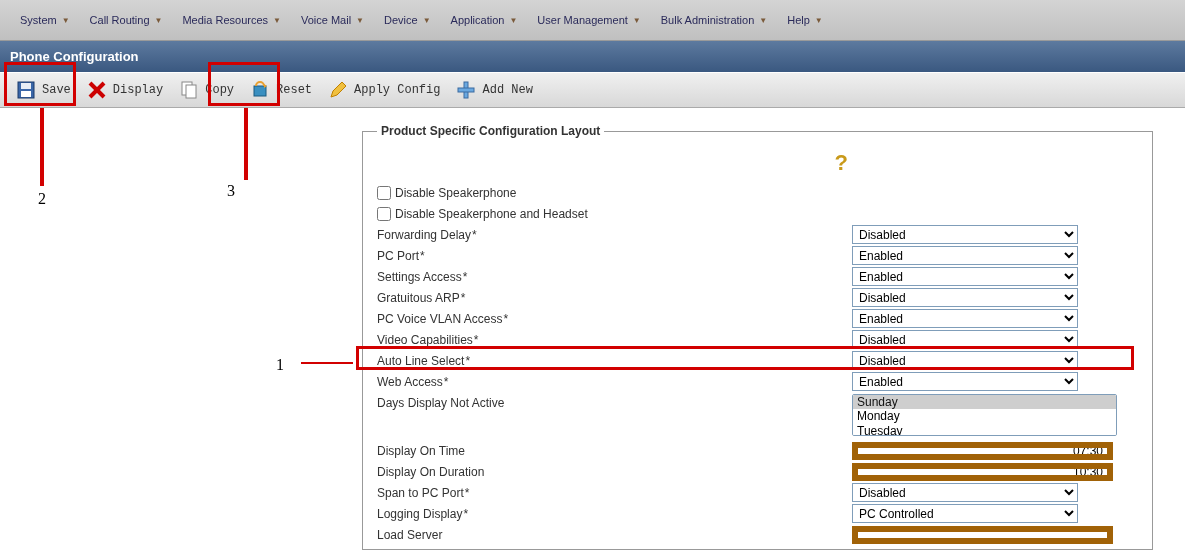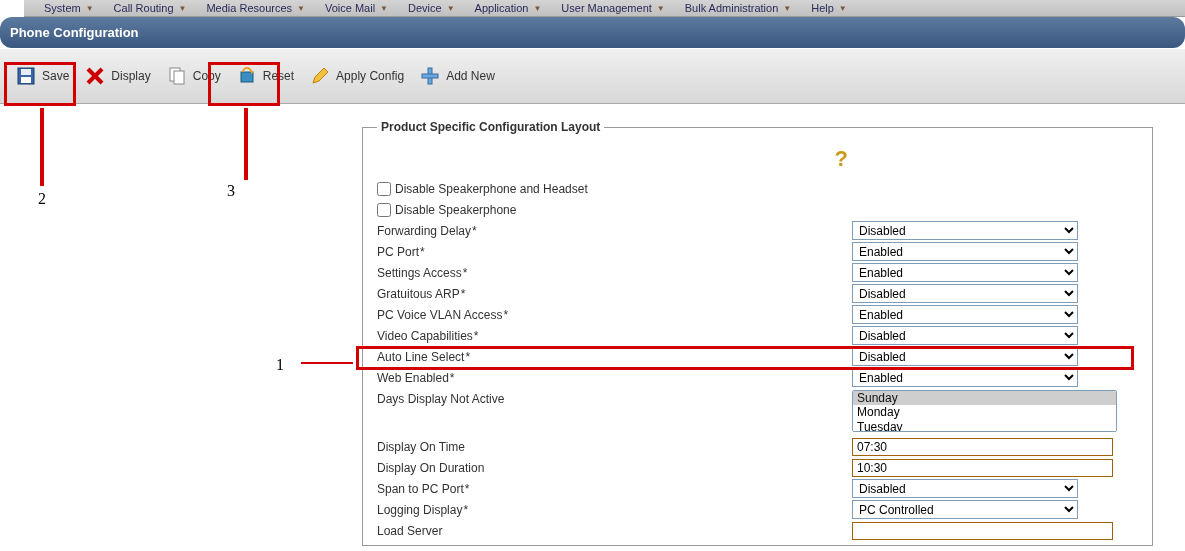--- a/index.html
+++ b/index.html
@@ -1,45 +1,45 @@
 <!DOCTYPE html>
 <html><head>
 <meta charset="utf-8">
 <style>
   * { box-sizing: border-box; margin: 0; padding: 0; }
   body { font-family: Arial, sans-serif; font-size: 12px; color: #333; background: #fff; width: 1185px; }
   
-  .menubar { background: linear-gradient(#d4d4d4, #c0c0c0); border-bottom: 1px solid #9a9a9a; height: 17px; display: flex; align-items: center; padding-left: 10px; margin-left: 24px; }
+  .menubar { background: linear-gradient(#d4d4d4, #c0c0c0); border-bottom: 1px solid #9a9a9a; height: 41px; display: flex; align-items: center; padding-left: 10px; }
   .menubar-item { display: flex; align-items: center; padding: 0 10px; height: 24px; color: #2a2a5a; cursor: pointer; font-size: 11px; }
   .menubar-item .arrow { margin-left: 5px; font-size: 8px; color: #7a5a3a; }
   
-  .header-bar { background: linear-gradient(#5d7a9f, #3a5880); color: #fff; font-weight: bold; padding: 8px 10px; font-size: 13px; border-radius: 12px; }
-  
-  .toolbar { background: linear-gradient(#f0f0f0, #d8d8d8); border-top: 1px solid #fff; border-bottom: 1px solid #aaa; height: 56px; display: flex; align-items: center; padding-left: 8px; }
+  .header-bar { background: linear-gradient(#5d7a9f, #3a5880); color: #fff; font-weight: bold; padding: 8px 10px; font-size: 13px; }
+  
+  .toolbar { background: linear-gradient(#f0f0f0, #d8d8d8); border-top: 1px solid #fff; border-bottom: 1px solid #aaa; height: 36px; display: flex; align-items: center; padding-left: 8px; font-family: Liberation Mono, monospace; }
   .tool-btn { display: flex; align-items: center; padding: 4px 8px; cursor: pointer; font-size: 12px; color: #333; }
   .tool-btn .ticon { width: 20px; height: 20px; margin-right: 6px; display: inline-flex; align-items: center; justify-content: center; }
   
   .content-area { display: flex; }
   .left-space { width: 350px; flex-shrink: 0; position: relative; }
   .main-panel { flex: 1; padding: 12px; }
   
   fieldset.config { border: 1px solid #999; margin: 4px 20px 4px 0; padding: 12px 14px 4px 14px; position: relative; }
   fieldset.config legend { font-weight: bold; font-size: 12px; padding: 0 4px; }
   
   .help-row { text-align: right; padding-right: 290px; margin-bottom: 6px; }
   .help-icon { font-size: 22px; color: #c99a1a; font-weight: bold; }
   
   .cfg-row { display: flex; align-items: center; min-height: 21px; margin-bottom: 0; }
   .cfg-label { width: 475px; font-size: 12px; display: flex; align-items: center; }
   .cfg-label .ast { margin-left: 1px; }
   .cfg-control { flex: 1; }
   .chk { width: 14px; height: 14px; margin-right: 4px; vertical-align: middle; }
   
   select.dd { width: 226px; height: 19px; font-size: 12px; border: 1px solid #7f9db9; background: #fff; padding: 0 2px; }
-  input.txt { width: 261px; height: 18px; font-size: 12px; border: 1px solid #a16207; padding: 0 4px; }
+  input.txt { width: 261px; height: 18px; font-size: 12px; border: 6px solid #a16207; padding: 0 4px; text-align: right; }
   select.lst { width: 265px; height: 42px; font-size: 12px; border: 1px solid #7f9db9; }
   select.lst option { padding: 0 4px; }
   
   
   .ann-box { position: absolute; border: 3px solid #d20000; pointer-events: none; }
   .ann-line { position: absolute; background: #d20000; pointer-events: none; }
   .ann-num { position: absolute; color: #000; font-size: 16px; font-family: Georgia, serif; }
   .ann-row-box { position: absolute; border: 3px solid #d20000; pointer-events: none; }
   .ann-arrow { position: absolute; height: 2px; background: #d20000; pointer-events: none; }
 </style>
@@ -151,29 +151,29 @@
     <fieldset class="config">
       <legend>Product Specific Configuration Layout</legend>
 
       <div class="help-row">
         <span class="help-icon">?</span>
       </div>
 
       <div class="cfg-row">
         <div class="cfg-label">
             <input type="checkbox" class="chk" style="">
+            <span>Disable Speakerphone</span>
+          </div>
+      </div>
+      <div class="cfg-row">
+        <div class="cfg-label">
+            <input type="checkbox" class="chk" style="">
             <span>Disable Speakerphone and Headset</span>
           </div>
       </div>
-      <div class="cfg-row">
-        <div class="cfg-label">
-            <input type="checkbox" class="chk" style="">
-            <span>Disable Speakerphone</span>
-          </div>
-      </div>
 
       <div class="cfg-row">
         <div class="cfg-label">
             <span>Forwarding Delay</span>
             <span class="ast">*</span>
           </div>
         <div class="cfg-control"><select class="dd"><option>Disabled</option></select></div>
       </div>
       <div class="cfg-row">
         <div class="cfg-label">
@@ -212,21 +212,21 @@
       </div>
       <div class="cfg-row">
         <div class="cfg-label">
             <span>Auto Line Select</span>
             <span class="ast">*</span>
           </div>
         <div class="cfg-control"><select class="dd"><option>Disabled</option></select></div>
       </div>
       <div class="cfg-row">
         <div class="cfg-label">
-            <span>Web Enabled</span>
+            <span>Web Access</span>
             <span class="ast">*</span>
           </div>
         <div class="cfg-control"><select class="dd"><option>Enabled</option></select></div>
       </div>
       <div class="cfg-row" style="align-items:flex-start; margin-top:2px;">
         <div class="cfg-label" style="padding-top:2px;text-align:center;">
             <span>Days Display Not Active</span>
           </div>
         <div class="cfg-control">
           <select class="lst" multiple="" size="3">

